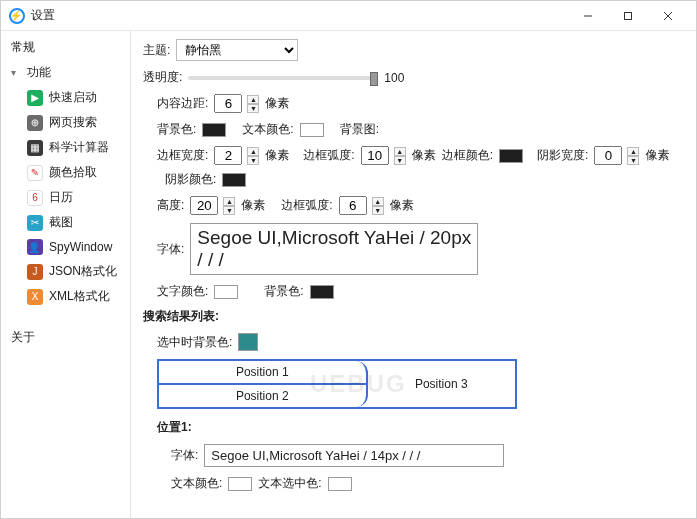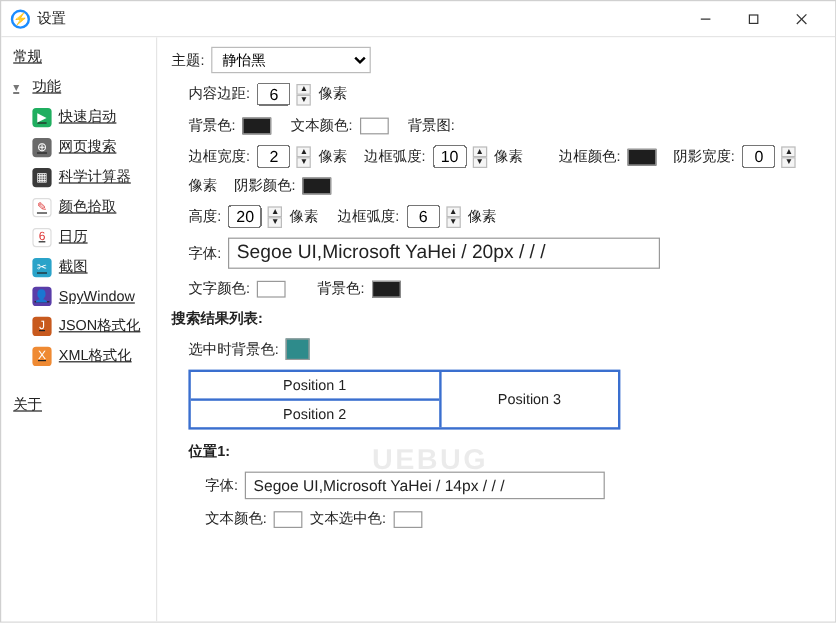--- a/index.html
+++ b/index.html
@@ -5,44 +5,44 @@
 * { box-sizing: border-box; margin: 0; padding: 0; }
 body { font-family: "Segoe UI", "Microsoft YaHei", sans-serif; font-size: 12px; color: #222; background: #fff; width: 697px; height: 519px; overflow: hidden; }
 .window { width: 697px; height: 519px; border: 1px solid #d0d0d0; display: flex; flex-direction: column; }
 .titlebar { height: 30px; display: flex; align-items: center; padding: 0 8px; border-bottom: 1px solid #e5e5e5; }
 .titlebar .app-icon { width: 16px; height: 16px; border-radius: 50%; border: 2px solid #1a8cff; display: inline-flex; align-items: center; justify-content: center; font-size: 10px; color: #1a8cff; margin-right: 6px; }
 .titlebar .title { flex: 1; font-size: 12px; }
 .titlebar .ctrl { width: 40px; height: 28px; display: inline-flex; align-items: center; justify-content: center; cursor: pointer; }
 .titlebar .ctrl svg { width: 10px; height: 10px; }
 .body { flex: 1; display: flex; overflow: hidden; }
 .sidebar { width: 130px; border-right: 1px solid #e5e5e5; padding-top: 4px; overflow-y: auto; }
-.side-item { padding: 4px 10px 4px 14px; cursor: pointer; display: flex; align-items: center; gap: 6px; text-decoration: underline; }
+.side-item { padding: 4px 10px 4px 14px; cursor: pointer; display: flex; align-items: center; gap: 6px; }
 .side-item.top { padding-left: 10px; }
 .side-item.selected { background: #d8ecff; }
 .side-item.sub { padding-left: 26px; }
 .side-item .tree { width: 10px; display:inline-block; color:#777; font-size:10px; }
 .side-icon { width: 16px; height: 16px; display: inline-flex; align-items: center; justify-content: center; border-radius: 3px; font-size: 10px; color: #fff; }
 .content { flex: 1; padding: 8px 12px 4px 12px; overflow-y: auto; font-size: 12px; }
 .row { display: flex; align-items: center; gap: 6px; margin-bottom: 8px; flex-wrap: wrap; }
 .row.indent { padding-left: 14px; }
 .label { white-space: nowrap; }
 .section-title { font-weight: bold; margin: 6px 0 8px 0; }
 select, input[type=text] { border: 1px solid #bbb; padding: 2px 4px; font-size: 12px; font-family: inherit; background:#fff; }
 input.num { width: 28px; text-align: center; }
 .stepper { display: inline-flex; flex-direction: column; margin-left: -1px; }
 .stepper span { width: 12px; height: 9px; border: 1px solid #bbb; font-size: 7px; line-height: 7px; text-align: center; cursor: pointer; background:#f5f5f5; }
 .swatch { width: 24px; height: 14px; border: 1px solid #999; display: inline-block; }
-.font-field { border: 1px solid #999; padding: 3px 6px; font-size: 16px; width: 360px; }
+.font-field { border: 1px solid #999; padding: 3px 6px; font-size: 19px; width: 288px; }
 .font-field.small { font-size: 13px; width: 300px; }
 .slider-track { position: relative; width: 190px; height: 4px; background: #ddd; border-radius: 2px; }
 .slider-thumb { position: absolute; top: -4px; width: 8px; height: 14px; background: #999; border: 1px solid #666; }
 .pos-diagram { border: 2px solid #3a6fcf; display: flex; width: 360px; height: 50px; margin-left: 14px; margin-bottom: 10px; }
 .pos-diagram .id-col { width: 50px; background:#fff; display:flex; align-items:center; justify-content:center; border-right: 2px solid #3a6fcf; }
 .pos-diagram .id-col .id-circle { width:28px; height:28px; border-radius:50%; background:#e8b800; color:#fff; display:flex; align-items:center; justify-content:center; font-size:11px; }
-.pos-diagram .mid-col { flex: 1.4; display:flex; flex-direction:column; border-right: 2px solid #3a6fcf; }
+.pos-diagram .mid-col { flex: 1.4; display:flex; flex-direction:column; border-right: 2px solid #3a6fcf; border-radius: 12px; }
 .pos-diagram .mid-col div { flex:1; display:flex; align-items:center; justify-content:center; border-bottom: 2px solid #3a6fcf; }
 .pos-diagram .mid-col div:last-child { border-bottom:none; }
 .pos-diagram .right-col { flex:1; display:flex; align-items:center; justify-content:center;border-radius:14px; }
 .watermark { position:absolute; left:310px; top:370px; color:rgba(0,0,0,0.08); font-size:24px; font-weight:bold; letter-spacing:2px; pointer-events:none; }
 </style>
 </head>
 <body>
 
 <div class="window">
   <div class="titlebar">
@@ -115,23 +115,30 @@
 
       <div class="side-item top" style="margin-top:16px">
           <span>关于</span>
         </div>
     </div>
 
     <div class="content">
 
       <div class="row">
         <span class="label">主题:</span>
-        <select style="width:133px"><option>静怡黑</option></select>
-      </div>
-
+        <select style="width:122px"><option>静怡黑</option></select>
+      </div>
+
+      <div class="row">
+        <span class="label">透明度:</span>
+        <div class="slider-track">
+            <div class="slider-thumb" style="left:182px"></div>
+          </div>
+        <span>100</span>
+      </div>
 
       <div class="row indent">
         <span class="label">内容边距:</span>
         <input class="num" value="6" style="">
         <span class="stepper">
             <span>▲</span>
             <span>▼</span>
           </span>
         <span class="label">像素</span>
       </div>
@@ -152,21 +159,21 @@
         <span class="label">像素</span>
 
         <span class="label" style="margin-left:8px">边框弧度:</span>
         <input class="num" value="10" style="">
         <span class="stepper">
             <span>▲</span>
             <span>▼</span>
           </span>
         <span class="label">像素</span>
 
-        <span class="label" style="margin-left:24px">边框颜色:</span>
+        <span class="label" style="margin-left:0">边框颜色:</span>
         <span class="swatch" style="background:#1e1e1e"></span>
 
         <span class="label" style="margin-left:8px">阴影宽度:</span>
         <input class="num" value="0" style="">
         <span class="stepper">
             <span>▲</span>
             <span>▼</span>
           </span>
         <span class="label">像素</span>
 

